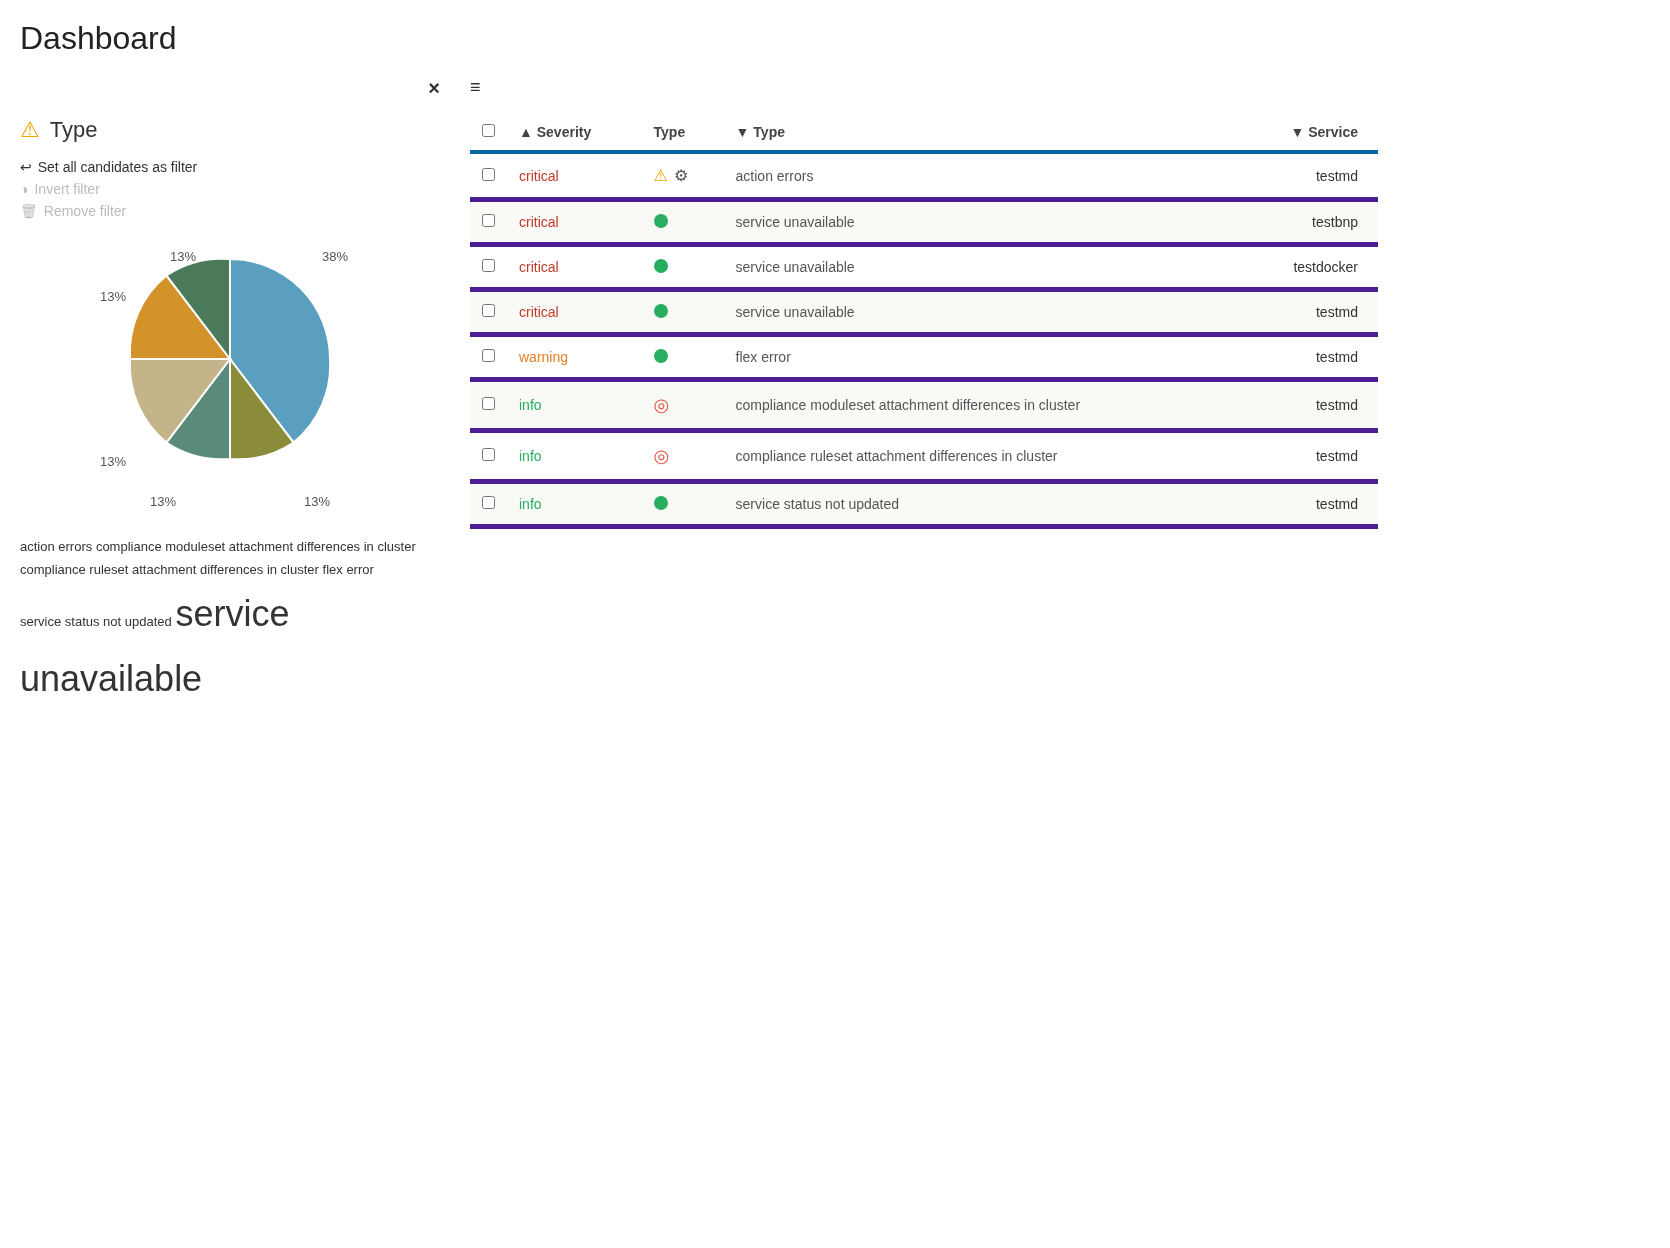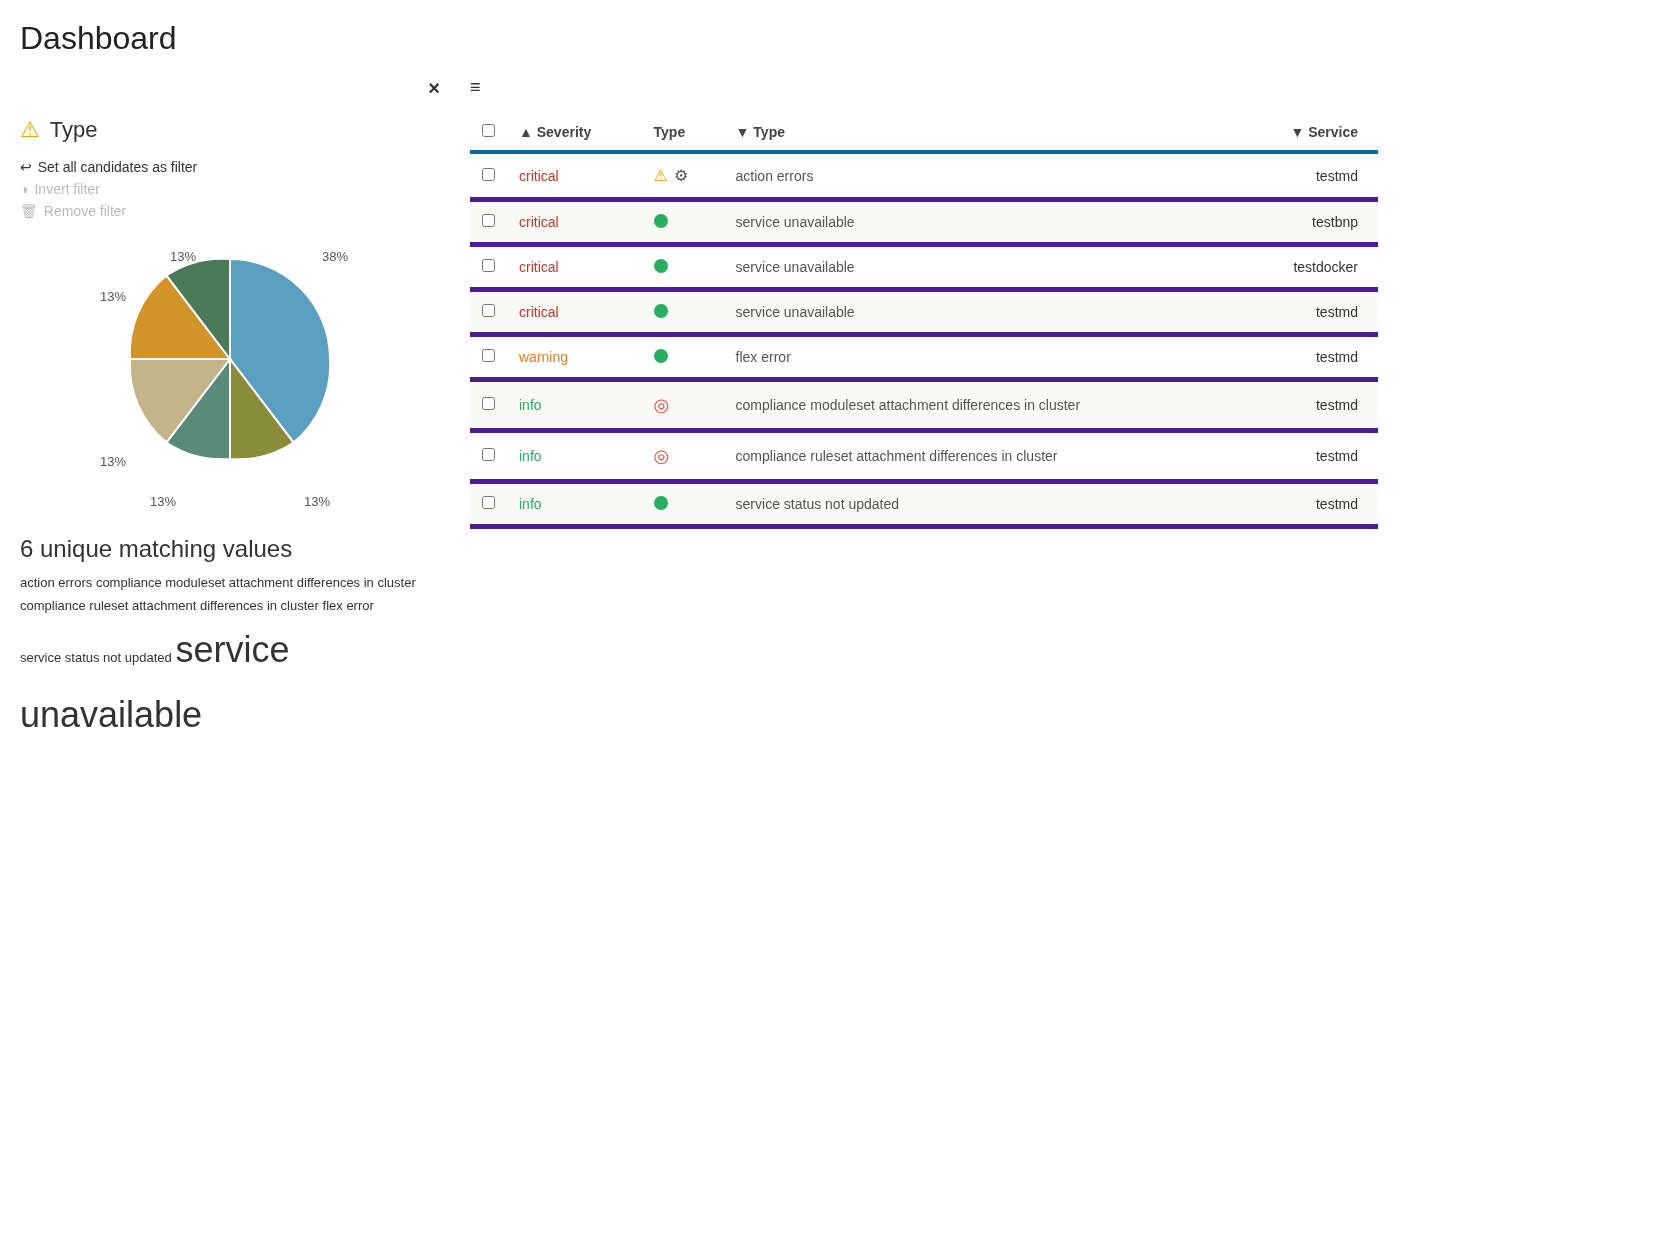--- a/index.html
+++ b/index.html
@@ -108,21 +108,20 @@
         <div style="position:absolute; top:10px; right:22px; font-size:13px; color:#555;">38%</div>
         <div style="position:absolute; top:10px; left:80px; font-size:13px; color:#555;">13%</div>
         <div style="position:absolute; top:50px; left:10px; font-size:13px; color:#555;">13%</div>
         <div style="position:absolute; bottom:50px; left:10px; font-size:13px; color:#555;">13%</div>
         <div style="position:absolute; bottom:10px; left:60px; font-size:13px; color:#555;">13%</div>
         <div style="position:absolute; bottom:10px; right:40px; font-size:13px; color:#555;">13%</div>
       </div>
 
       
       <div class="unique-values">
-        <div class="unique-count">6 unique matching values</div>
         <div class="tag-cloud">
           <span class="tag-small">action errors</span>
           <span class="tag-small"> compliance moduleset attachment differences in cluster</span>
           <span class="tag-small"> compliance ruleset attachment differences in cluster</span>
           <span class="tag-small"> flex error</span>
           <br>
           <span class="tag-small">service status not updated</span>
           <span class="tag-xlarge" style="font-size:36px; font-weight:300;"> service unavailable</span>
         </div>
       </div>

